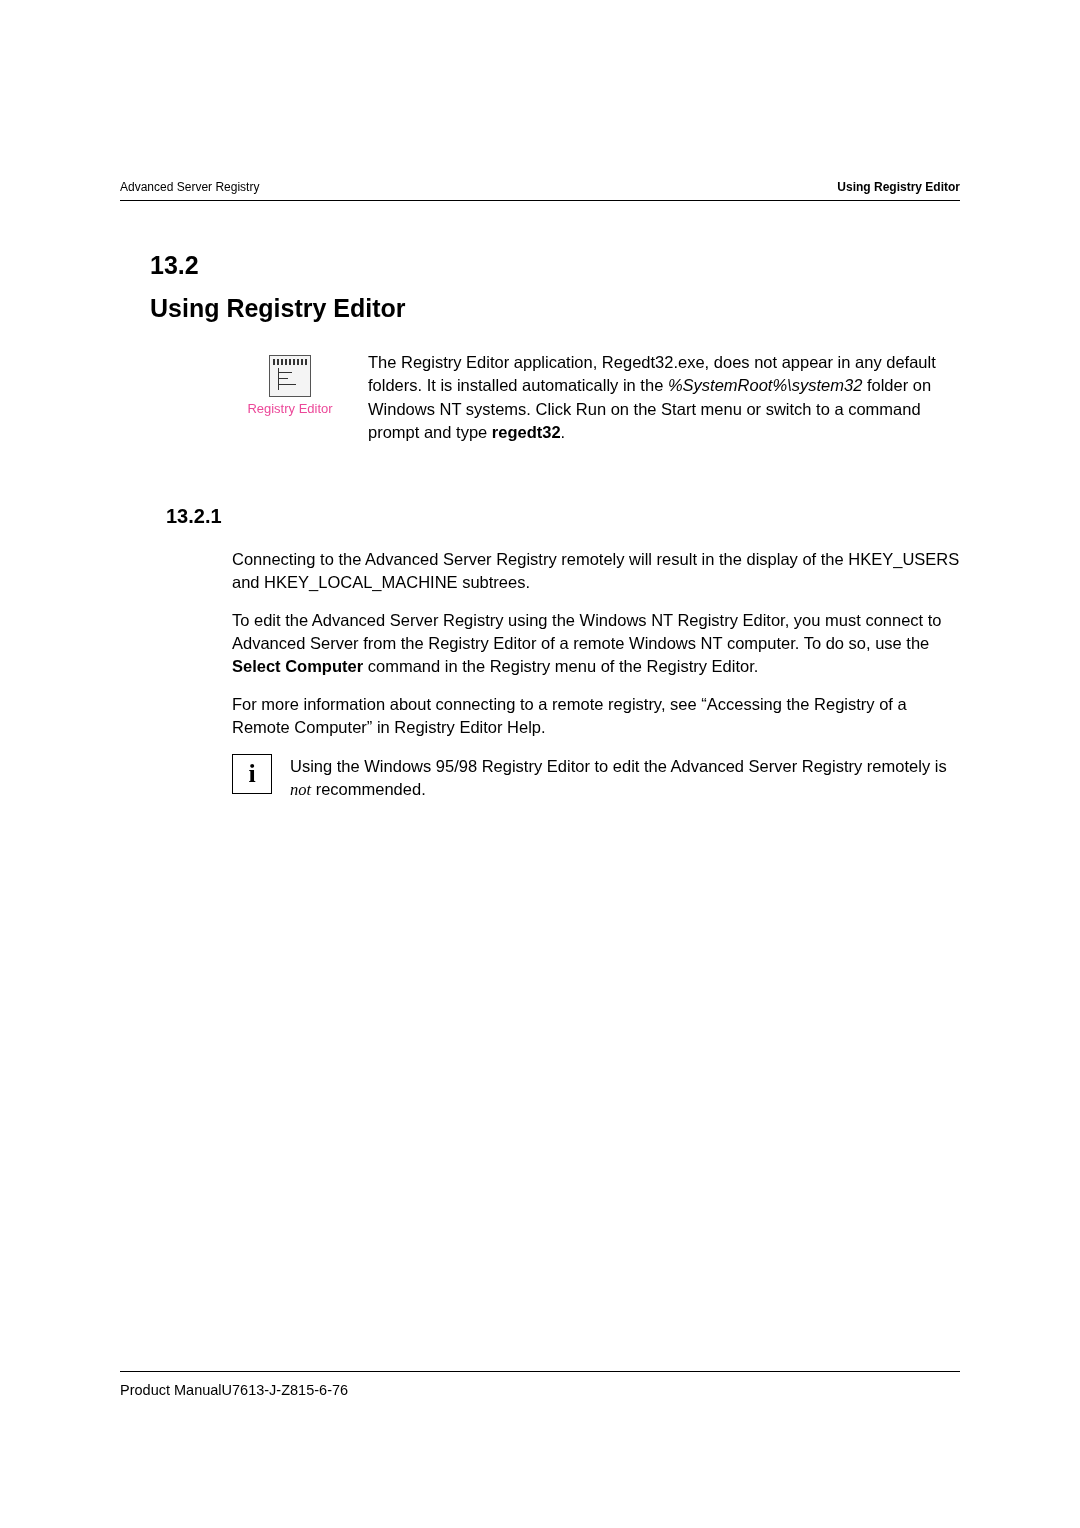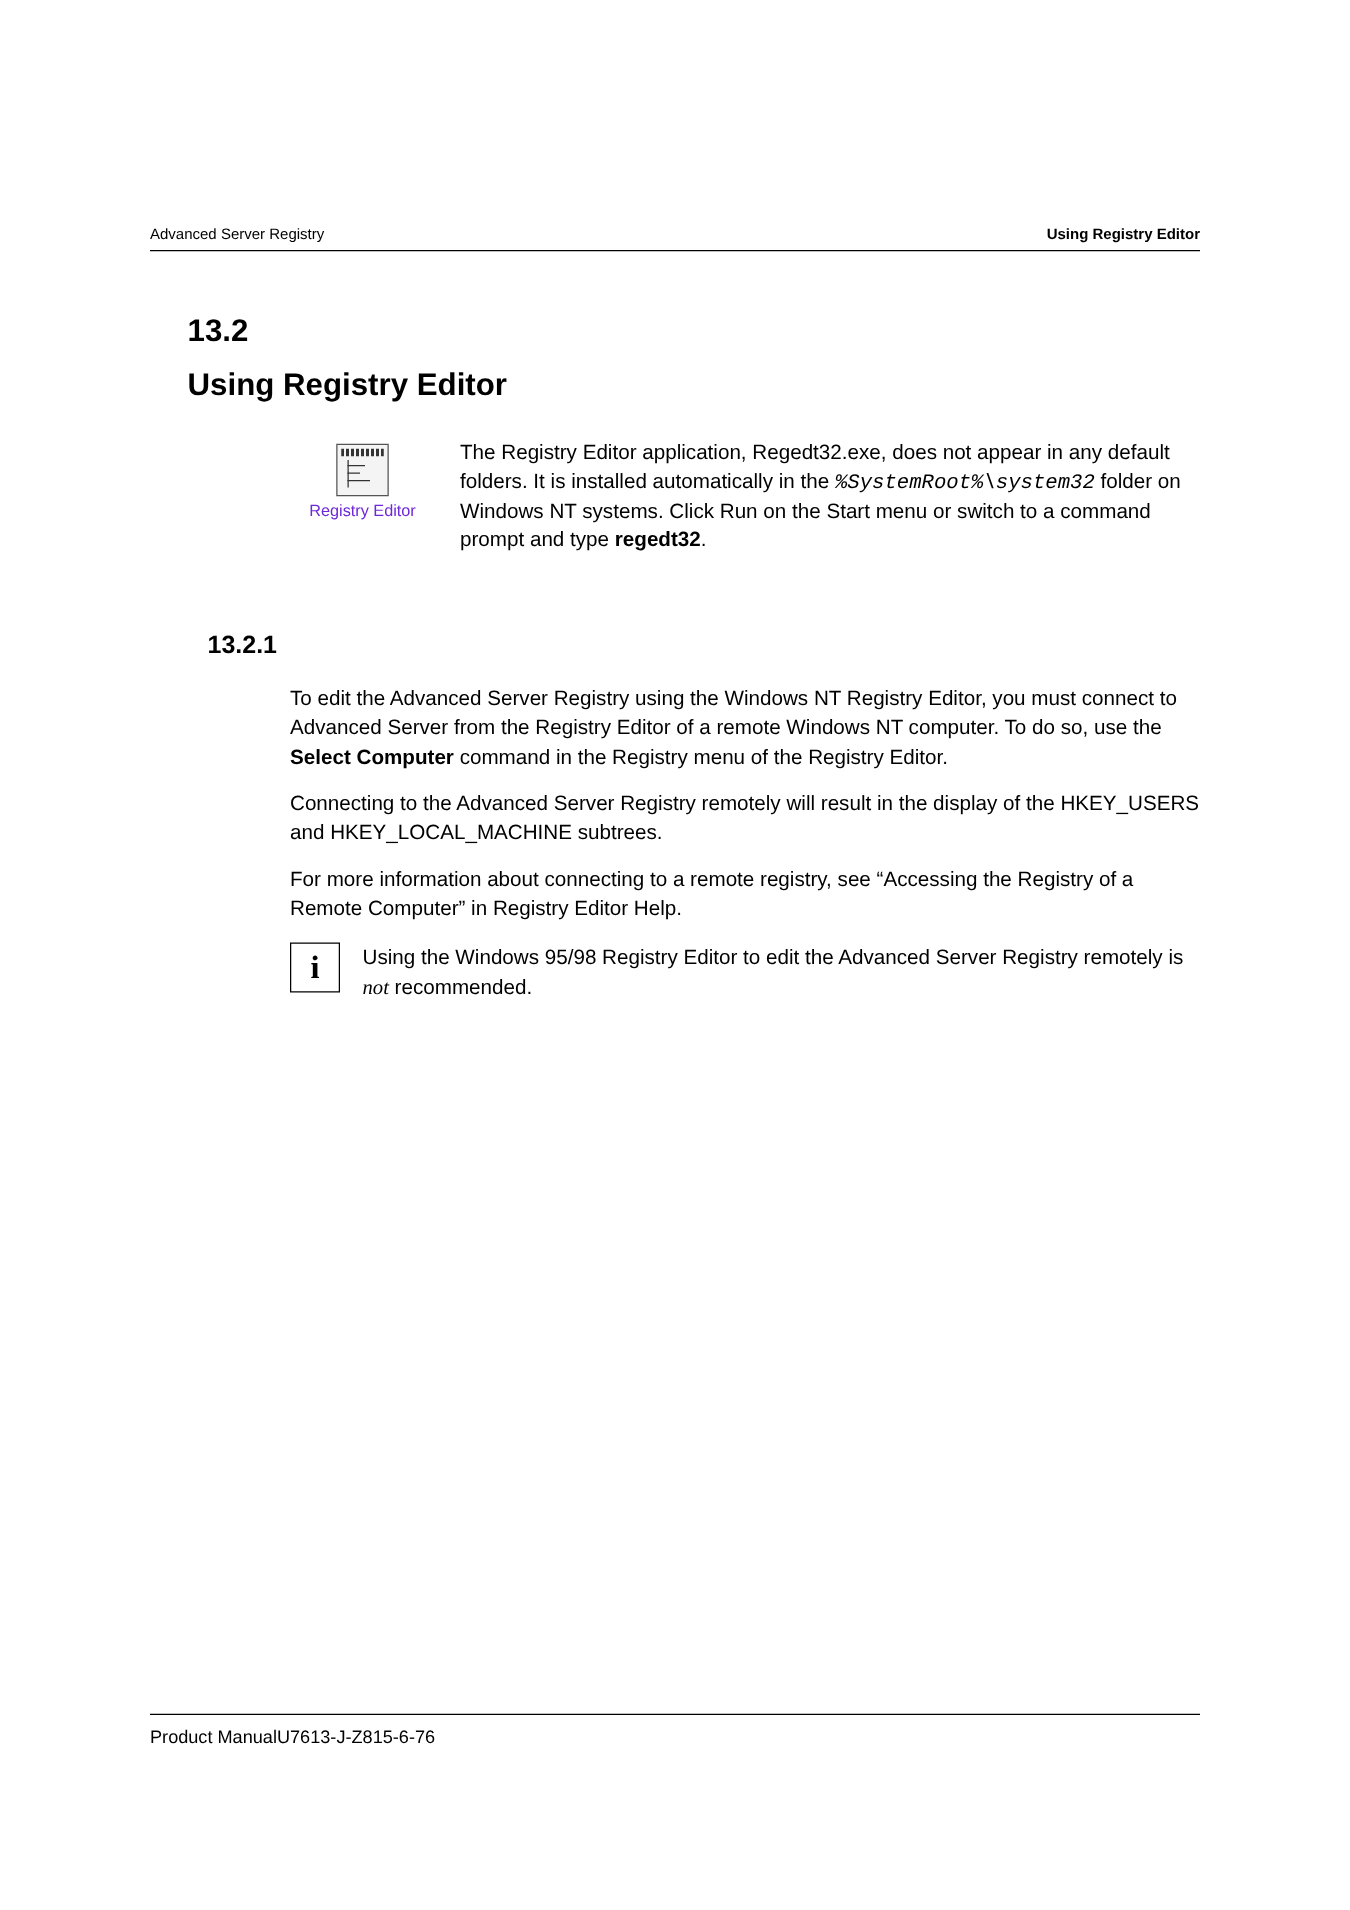--- a/index.html
+++ b/index.html
@@ -61,30 +61,30 @@
     }
     .regedit-icon .tree::before {
       content:""; position:absolute; left:2px; top:0; width:1px; height:22px; background:#333;
     }
     .regedit-icon .tree .twig { position:absolute; left:2px; height:1px; background:#333; }
     .regedit-icon .tree .t1{ top:4px; width:14px;}
     .regedit-icon .tree .t2{ top:10px; width:10px;}
     .regedit-icon .tree .t3{ top:16px; width:18px;}
     .icon-caption {
       font-size: 13px;
-      color: #6d28d9;
+      color: #ec4899;
       margin-top: 2px;
     }
     .intro-text {
       margin-left: 248px;
       font-size: 16.5px;
       line-height: 1.42;
     }
     .intro-text p { margin-bottom: 14px; }
-    .italic-path { font-style: italic; font-family: Liberation Mono, monospace; }
+    .italic-path { font-style: italic; font-family: Liberation Sans, sans-serif; }
     .bold { font-weight: bold; }
     .clearfix { clear: both; }
 
     .subsection-heading {
       font-size: 20px;
       font-weight: bold;
       display: flex;
       gap: 14px;
       margin-left: 46px;
       margin-top: 46px;
@@ -174,24 +174,24 @@
     </p>
   </div>
 
   <div class="clearfix"></div>
 
   <div class="subsection-heading">
     <span>13.2.1</span>
   </div>
 
   <div class="body-text">
+    <p>Connecting to the Advanced Server Registry remotely will result in the display of  the HKEY_USERS and HKEY_LOCAL_MACHINE subtrees.</p>
     <p>
       <span>To edit the Advanced Server Registry using the Windows NT Registry Editor, you must connect to Advanced Server from the Registry Editor of a remote Windows NT computer. To do so, use the </span><span class="bold">Select Computer</span><span> command in the Registry menu of the Registry Editor.</span>
     </p>
-    <p>Connecting to the Advanced Server Registry remotely will result in the display of  the HKEY_USERS and HKEY_LOCAL_MACHINE subtrees.</p>
     <p>For more information about connecting to a remote registry, see “Accessing the Registry of a Remote Computer” in Registry Editor Help.</p>
   </div>
 
   <div class="info-row">
     <div class="info-icon">
       <span>i</span>
     </div>
     <div class="info-text">
       <span>Using the Windows 95/98 Registry Editor to edit the Advanced Server Registry remotely is </span><span class="italic-em">not</span><span> recommended.</span>
     </div>

